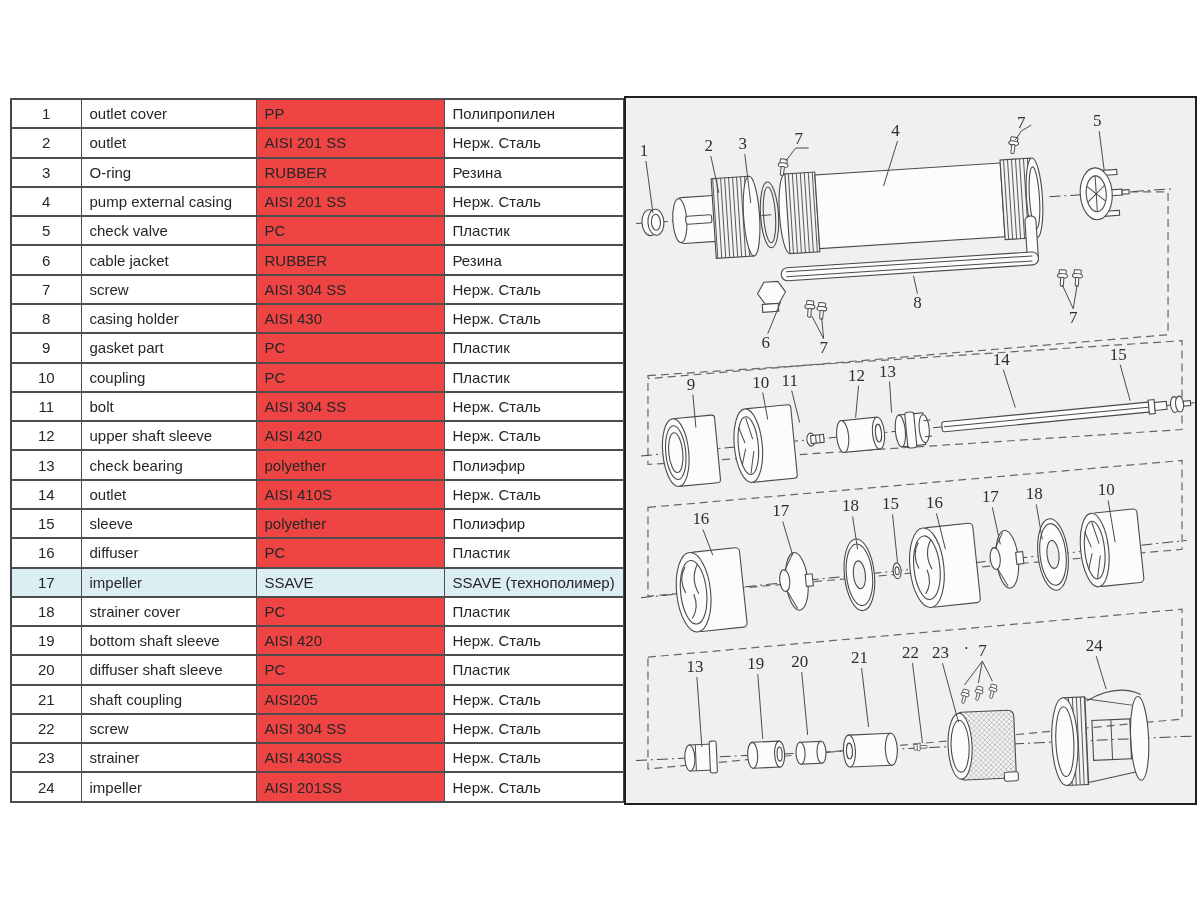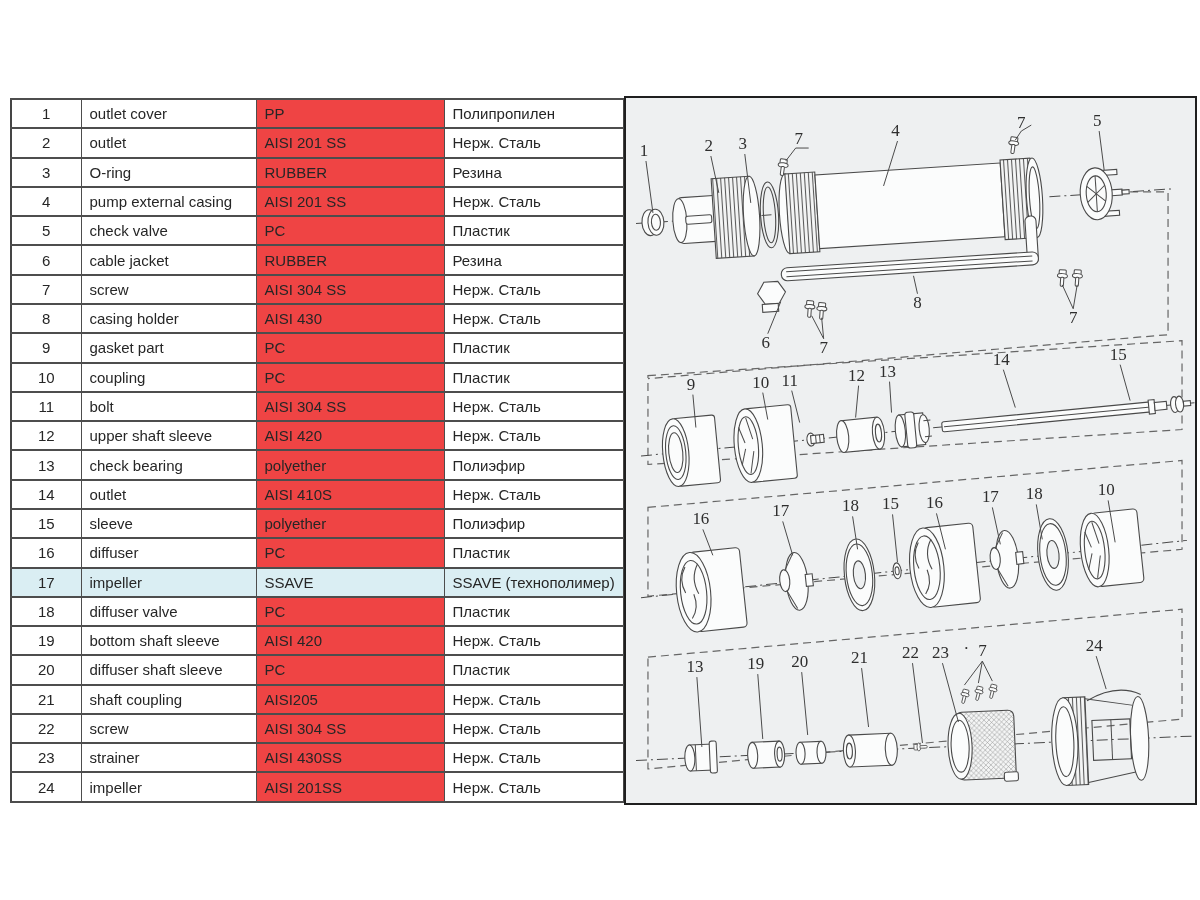--- a/index.html
+++ b/index.html
@@ -152,21 +152,21 @@
     <td class="c-ru">Пластик</td>
   </tr>
       <tr class="highlight">
     <td class="c-no">17</td>
     <td class="c-part">impeller</td>
     <td class="c-mat">SSAVE</td>
     <td class="c-ru">SSAVE (технополимер)</td>
   </tr>
       <tr>
     <td class="c-no">18</td>
-    <td class="c-part">diffuser valve</td>
+    <td class="c-part">strainer cover</td>
     <td class="c-mat">PC</td>
     <td class="c-ru">Пластик</td>
   </tr>
       <tr>
     <td class="c-no">19</td>
     <td class="c-part">bottom shaft sleeve</td>
     <td class="c-mat">AISI 420</td>
     <td class="c-ru">Нерж. Сталь</td>
   </tr>
       <tr>

